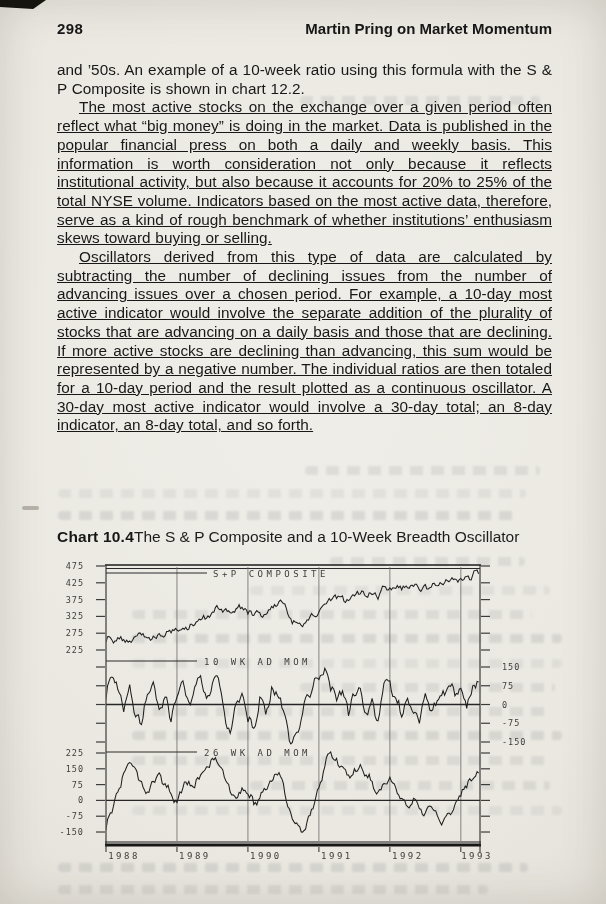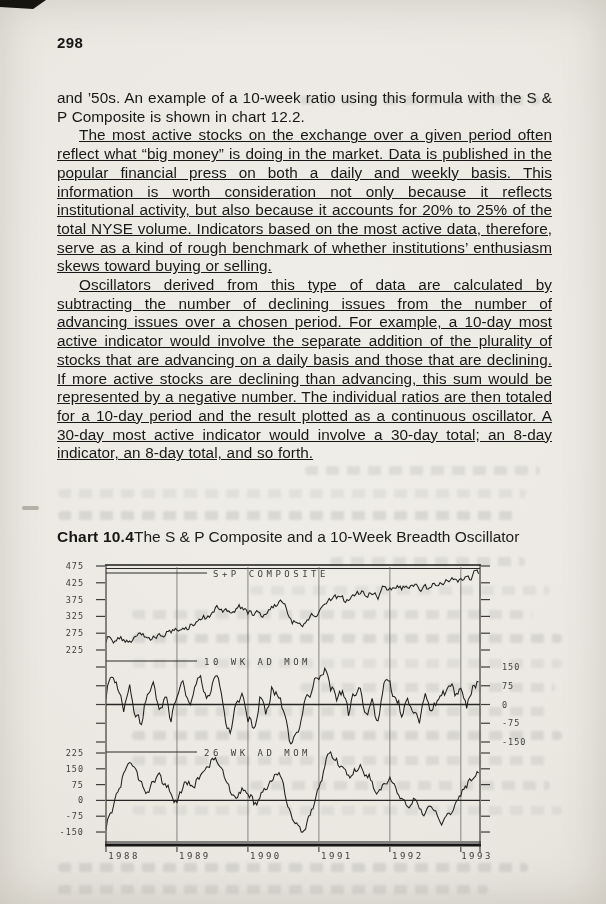--- a/index.html
+++ b/index.html
@@ -7,24 +7,24 @@
     position:relative;width:606px;height:904px;overflow:hidden;
     background:radial-gradient(120% 95% at 50% 42%, #f0eee8 0%, #eae8e1 55%, #dbd7ce 100%);
     box-shadow:inset 0 0 46px rgba(92,86,70,.20);
     font-family:"Liberation Sans", sans-serif;color:#161616;
   }
   .corner-mark{
     position:absolute;left:0;top:0;width:46px;height:9px;background:#15140f;
     clip-path:polygon(0 0,100% 0,72% 100%,0 78%);
   }
   .margin-dash{position:absolute;left:22px;top:506px;width:17px;height:4px;background:#8a8378;opacity:.55;border-radius:2px;}
-  header{position:absolute;left:57px;top:34px;width:495px;display:flex;justify-content:space-between;align-items:flex-start;}
+  header{position:absolute;left:57px;top:20px;width:495px;display:flex;justify-content:space-between;align-items:flex-start;}
   .pagenum{font-size:15px;font-weight:bold;letter-spacing:.4px;}
   .runhead{font-size:15px;font-weight:bold;}
-  .body-text{position:absolute;left:57px;top:61px;width:495px;margin-top:28px;}
+  .body-text{position:absolute;left:57px;top:61px;width:495px;}
   .body-text p{
     margin:0;font-size:15.3px;line-height:18.7px;text-align:justify;
     letter-spacing:.05px;word-spacing:.4px;color:#181818;
   }
   .body-text p.ind{text-indent:22px;text-decoration:underline;}
   .caption{position:absolute;left:57px;top:528px;width:500px;font-size:15.5px;}
   .cap-label{font-weight:bold;letter-spacing:.2px;}
   .cap-title{color:#1c1c1c;}
   figure.chart{margin:0;position:absolute;left:0;top:0;width:606px;height:904px;}
   #ghosts{position:absolute;left:0;top:0;width:606px;height:904px;}
@@ -37,20 +37,21 @@
 </style>
 </head>
 <body>
 
 <div class="page">
   <div class="corner-mark"></div>
   <div class="margin-dash"></div>
 
   <header>
     <span class="pagenum">298</span>
+    <span class="runhead">Martin Pring on Market Momentum</span>
   </header>
 
   <main class="body-text">
     <p>and ’50s. An example of a 10-week ratio using this formula with the S &amp; P Composite is shown in chart 12.2.</p>
     <p class="ind">The most active stocks on the exchange over a given period often reflect what “big money” is doing in the market. Data is published in the popular financial press on both a daily and weekly basis. This information is worth consideration not only because it reflects institutional activity, but also because it accounts for 20% to 25% of the total NYSE volume. Indicators based on the most active data, therefore, serve as a kind of rough benchmark of whether institutions’ enthusiasm skews toward buying or selling.</p>
     <p class="ind">Oscillators derived from this type of data are calculated by subtracting the number of declining issues from the number of advancing issues over a chosen period. For example, a 10-day most active indicator would involve the separate addition of the plurality of stocks that are advancing on a daily basis and those that are declining. If more active stocks are declining than advancing, this sum would be represented by a negative number. The individual ratios are then totaled for a 10-day period and the result plotted as a continuous oscillator. A 30-day most active indicator would involve a 30-day total; an 8-day indicator, an 8-day total, and so forth.</p>
   </main>
 
   <div class="caption">
     <span class="cap-label">Chart 10.4</span><span class="cap-title">The S &amp; P Composite and a 10-Week Breadth Oscillator</span>

